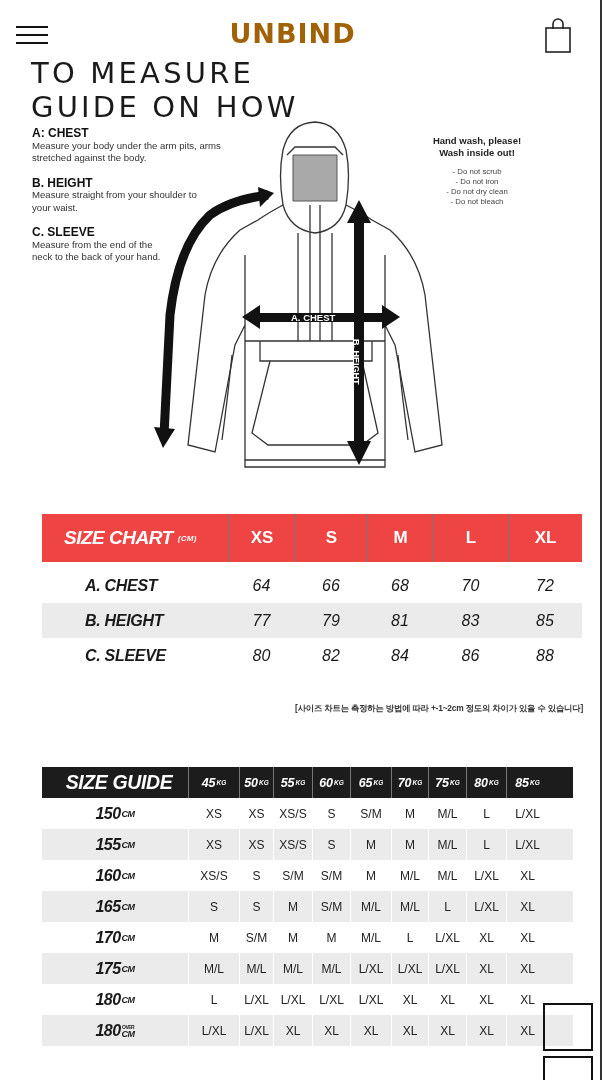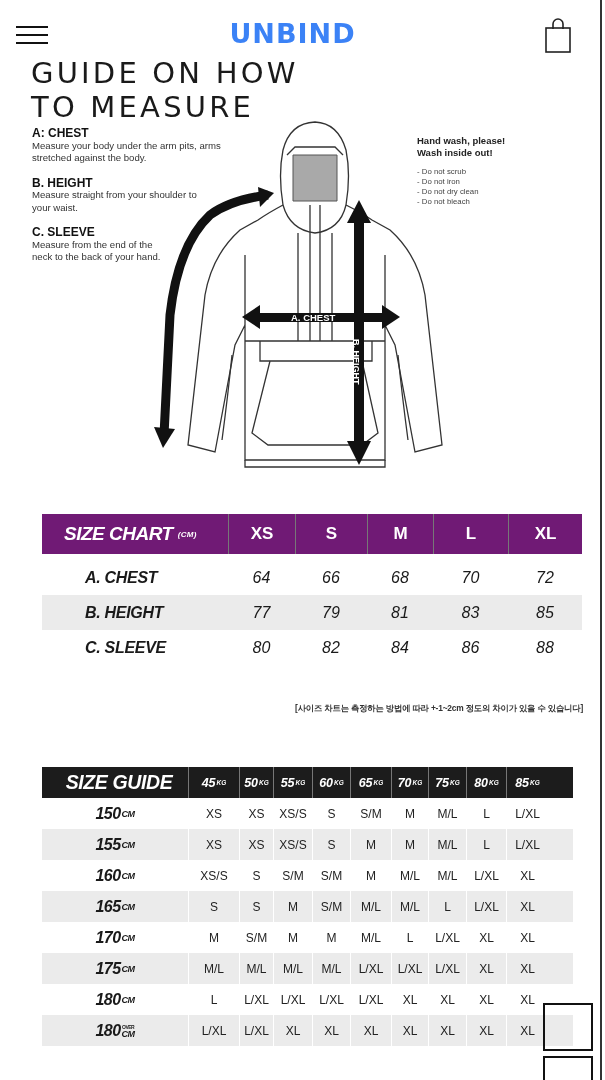--- a/index.html
+++ b/index.html
@@ -2,41 +2,41 @@
 <html><head>
 <meta charset="utf-8">
 <style>
   * { box-sizing: border-box; margin: 0; padding: 0; }
   html, body { width: 605px; height: 1080px; overflow: hidden; background: #ffffff; }
   body { position: relative; font-family: "Liberation Sans", sans-serif; color: #1a1a1a; }
 
   .header { position: absolute; left: 0; top: 0; width: 605px; height: 56px; }
   .menu-icon { position: absolute; left: 16px; top: 24px; width: 32px; height: 22px; cursor: pointer; }
   .menu-icon span { position: absolute; left: 0; width: 32px; height: 2px; background: #111; }
-  .logo { position: absolute; left: 0; width: 585px; top: 18px; text-align: center; font-family: "DejaVu Sans", sans-serif; font-weight: bold; font-size: 27px; letter-spacing: 1px; color: #3b82f6; }
+  .logo { position: absolute; left: 0; width: 585px; top: 18px; text-align: center; font-family: "DejaVu Sans", sans-serif; font-weight: bold; font-size: 27px; letter-spacing: 1px; color: #a16207; }
   .bag-icon { position: absolute; left: 544px; top: 17px; width: 28px; height: 36px; cursor: pointer; }
 
   .right-rule { position: absolute; left: 600px; top: 0; width: 2px; height: 1080px; background: #333; }
 
   .page-title { position: absolute; left: 31px; top: 56px; font-family: "DejaVu Sans", sans-serif; font-weight: normal; font-size: 29px; line-height: 34px; letter-spacing: 3.2px; color: #1a1a1a; }
   .page-title div { white-space: nowrap; }
 
   .instructions { position: absolute; left: 32px; top: 127px; width: 230px; font-size: 9.6px; line-height: 12.5px; color: #333; }
   .instr-block { margin-bottom: 12px; }
   .instr-title { font-weight: bold; color: #111; font-size: 12px; }
 
-  .care { position: absolute; right: 28px; top: 135px; width: 160px; text-align: left; font-size: 9px; line-height: 11.5px; color: #333; }
+  .care { position: absolute; right: 48px; top: 135px; width: 160px; text-align: center; font-size: 9px; line-height: 11.5px; color: #333; }
   .care-title { font-weight: bold; color: #222; font-size: 9.5px; line-height: 12px; }
   .care-list { margin-top: 8px; font-size: 7.8px; line-height: 10px; color: #444; }
 
   .diagram { position: absolute; left: 150px; top: 115px; width: 320px; height: 360px; }
 
   
   .size-chart { position: absolute; left: 42px; top: 514px; width: 540px; }
-  .sc-head { display: flex; height: 40px; background: #701a75; color: #fff; }
+  .sc-head { display: flex; height: 48px; background: #ef4444; color: #fff; }
   .sc-head .cell { border-left: 1px solid #777; }
   .sc-head .cell:first-child { border-left: none; }
   .cell { display: flex; align-items: center; justify-content: center; }
   .sc-title { width: 186px; justify-content: flex-start; padding-left: 22px; font-style: italic; font-weight: bold; font-size: 19px; letter-spacing: -0.5px; }
   .sc-title small { font-size: 8px; margin-left: 5px; font-weight: bold; letter-spacing: 0.3px; }
   .sc-size { font-weight: bold; font-size: 17px; }
   .w-xs { width: 67px; } .w-s { width: 72px; } .w-m { width: 66px; } .w-l { width: 75px; } .w-xl { width: 74px; }
   .sc-row { display: flex; height: 35px; }
   .sc-row.alt { background: #ebebeb; }
   .sc-label { width: 186px; justify-content: flex-start; padding-left: 43px; font-style: italic; font-weight: bold; font-size: 16px; letter-spacing: -0.3px; color: #1a1a1a; }
@@ -78,22 +78,22 @@
   <div class="logo">UNBIND</div>
   <svg class="bag-icon" viewBox="0 0 28 36">
     <path d="M9 12 V7 a5 5 0 0 1 10 0 V12" fill="none" stroke="#222" stroke-width="1.6"></path>
     <rect x="2" y="11" width="24" height="24" fill="none" stroke="#222" stroke-width="1.6"></rect>
   </svg>
 </div>
 
 <div class="right-rule"></div>
 
 <div class="page-title">
+  <div>TO MEASURE</div>
   <div>GUIDE ON HOW</div>
-  <div>TO MEASURE</div>
 </div>
 
 <div class="instructions">
   <div class="instr-block">
     <div class="instr-title">A: CHEST</div>
     <div>Measure  your body under the arm pits, arms stretched against the body.</div>
   </div>
   <div class="instr-block">
     <div class="instr-title">B. HEIGHT</div>
     <div style="width:175px">Measure straight from your shoulder to your waist.</div>

